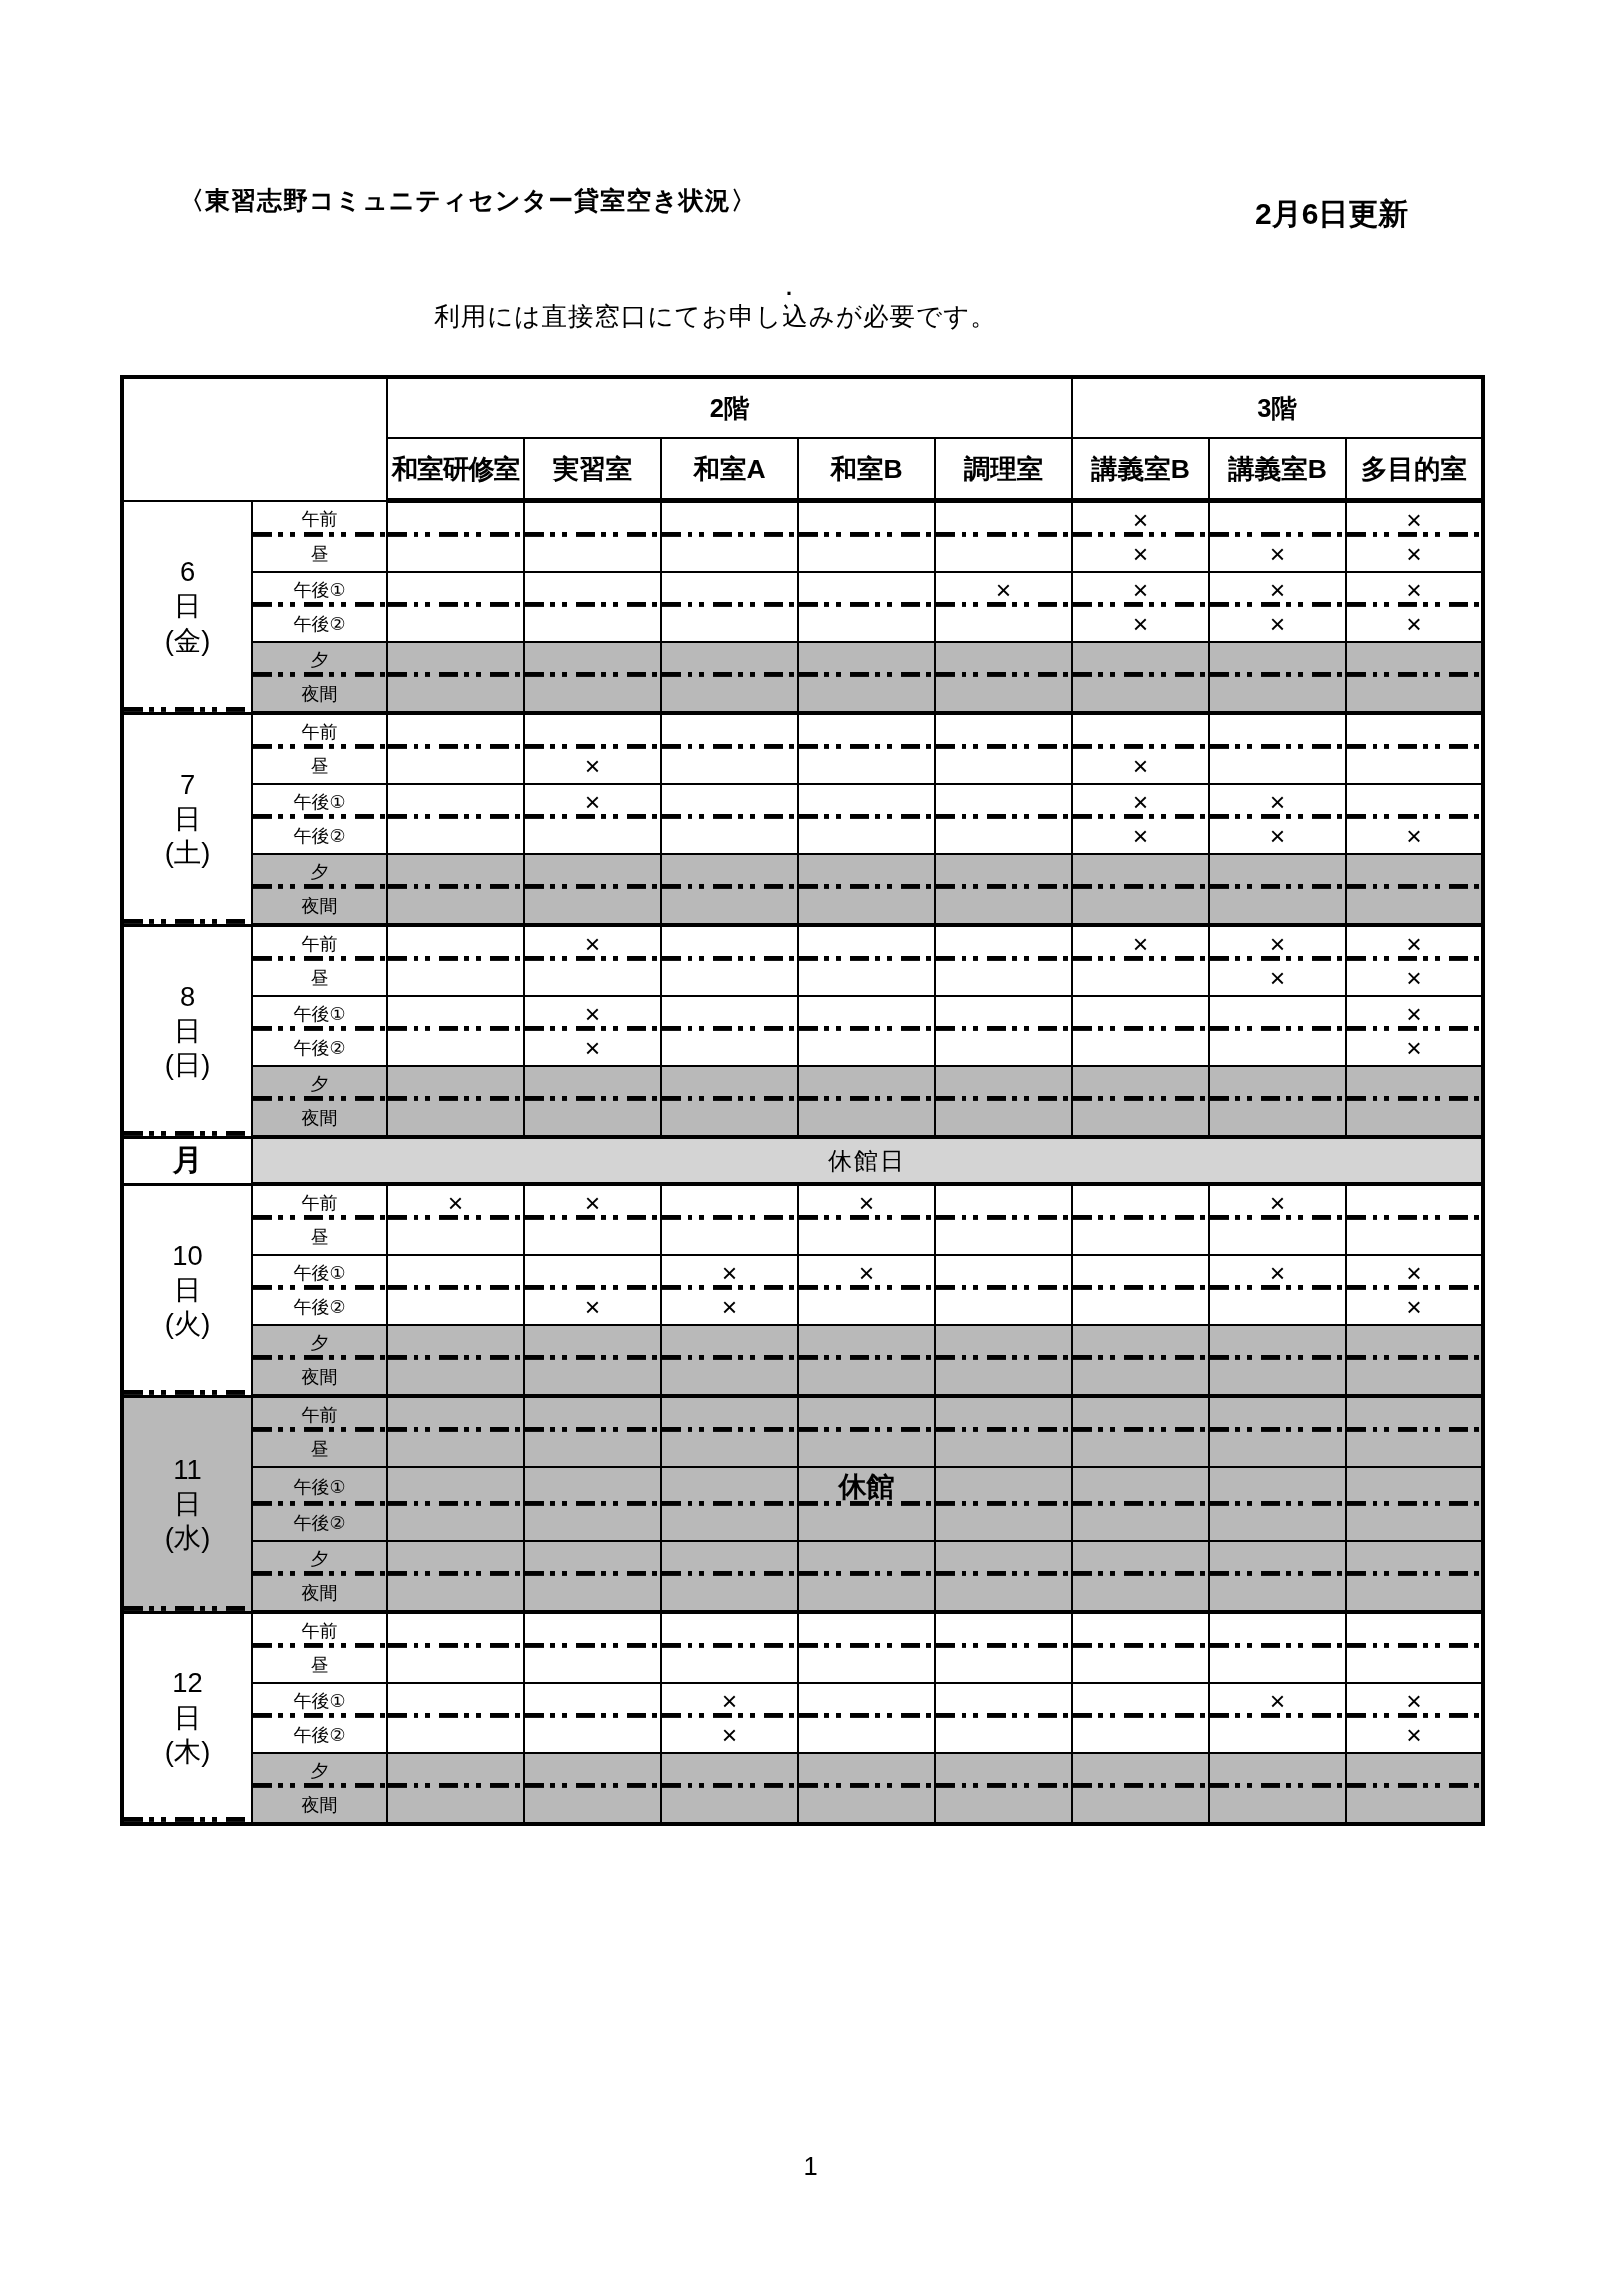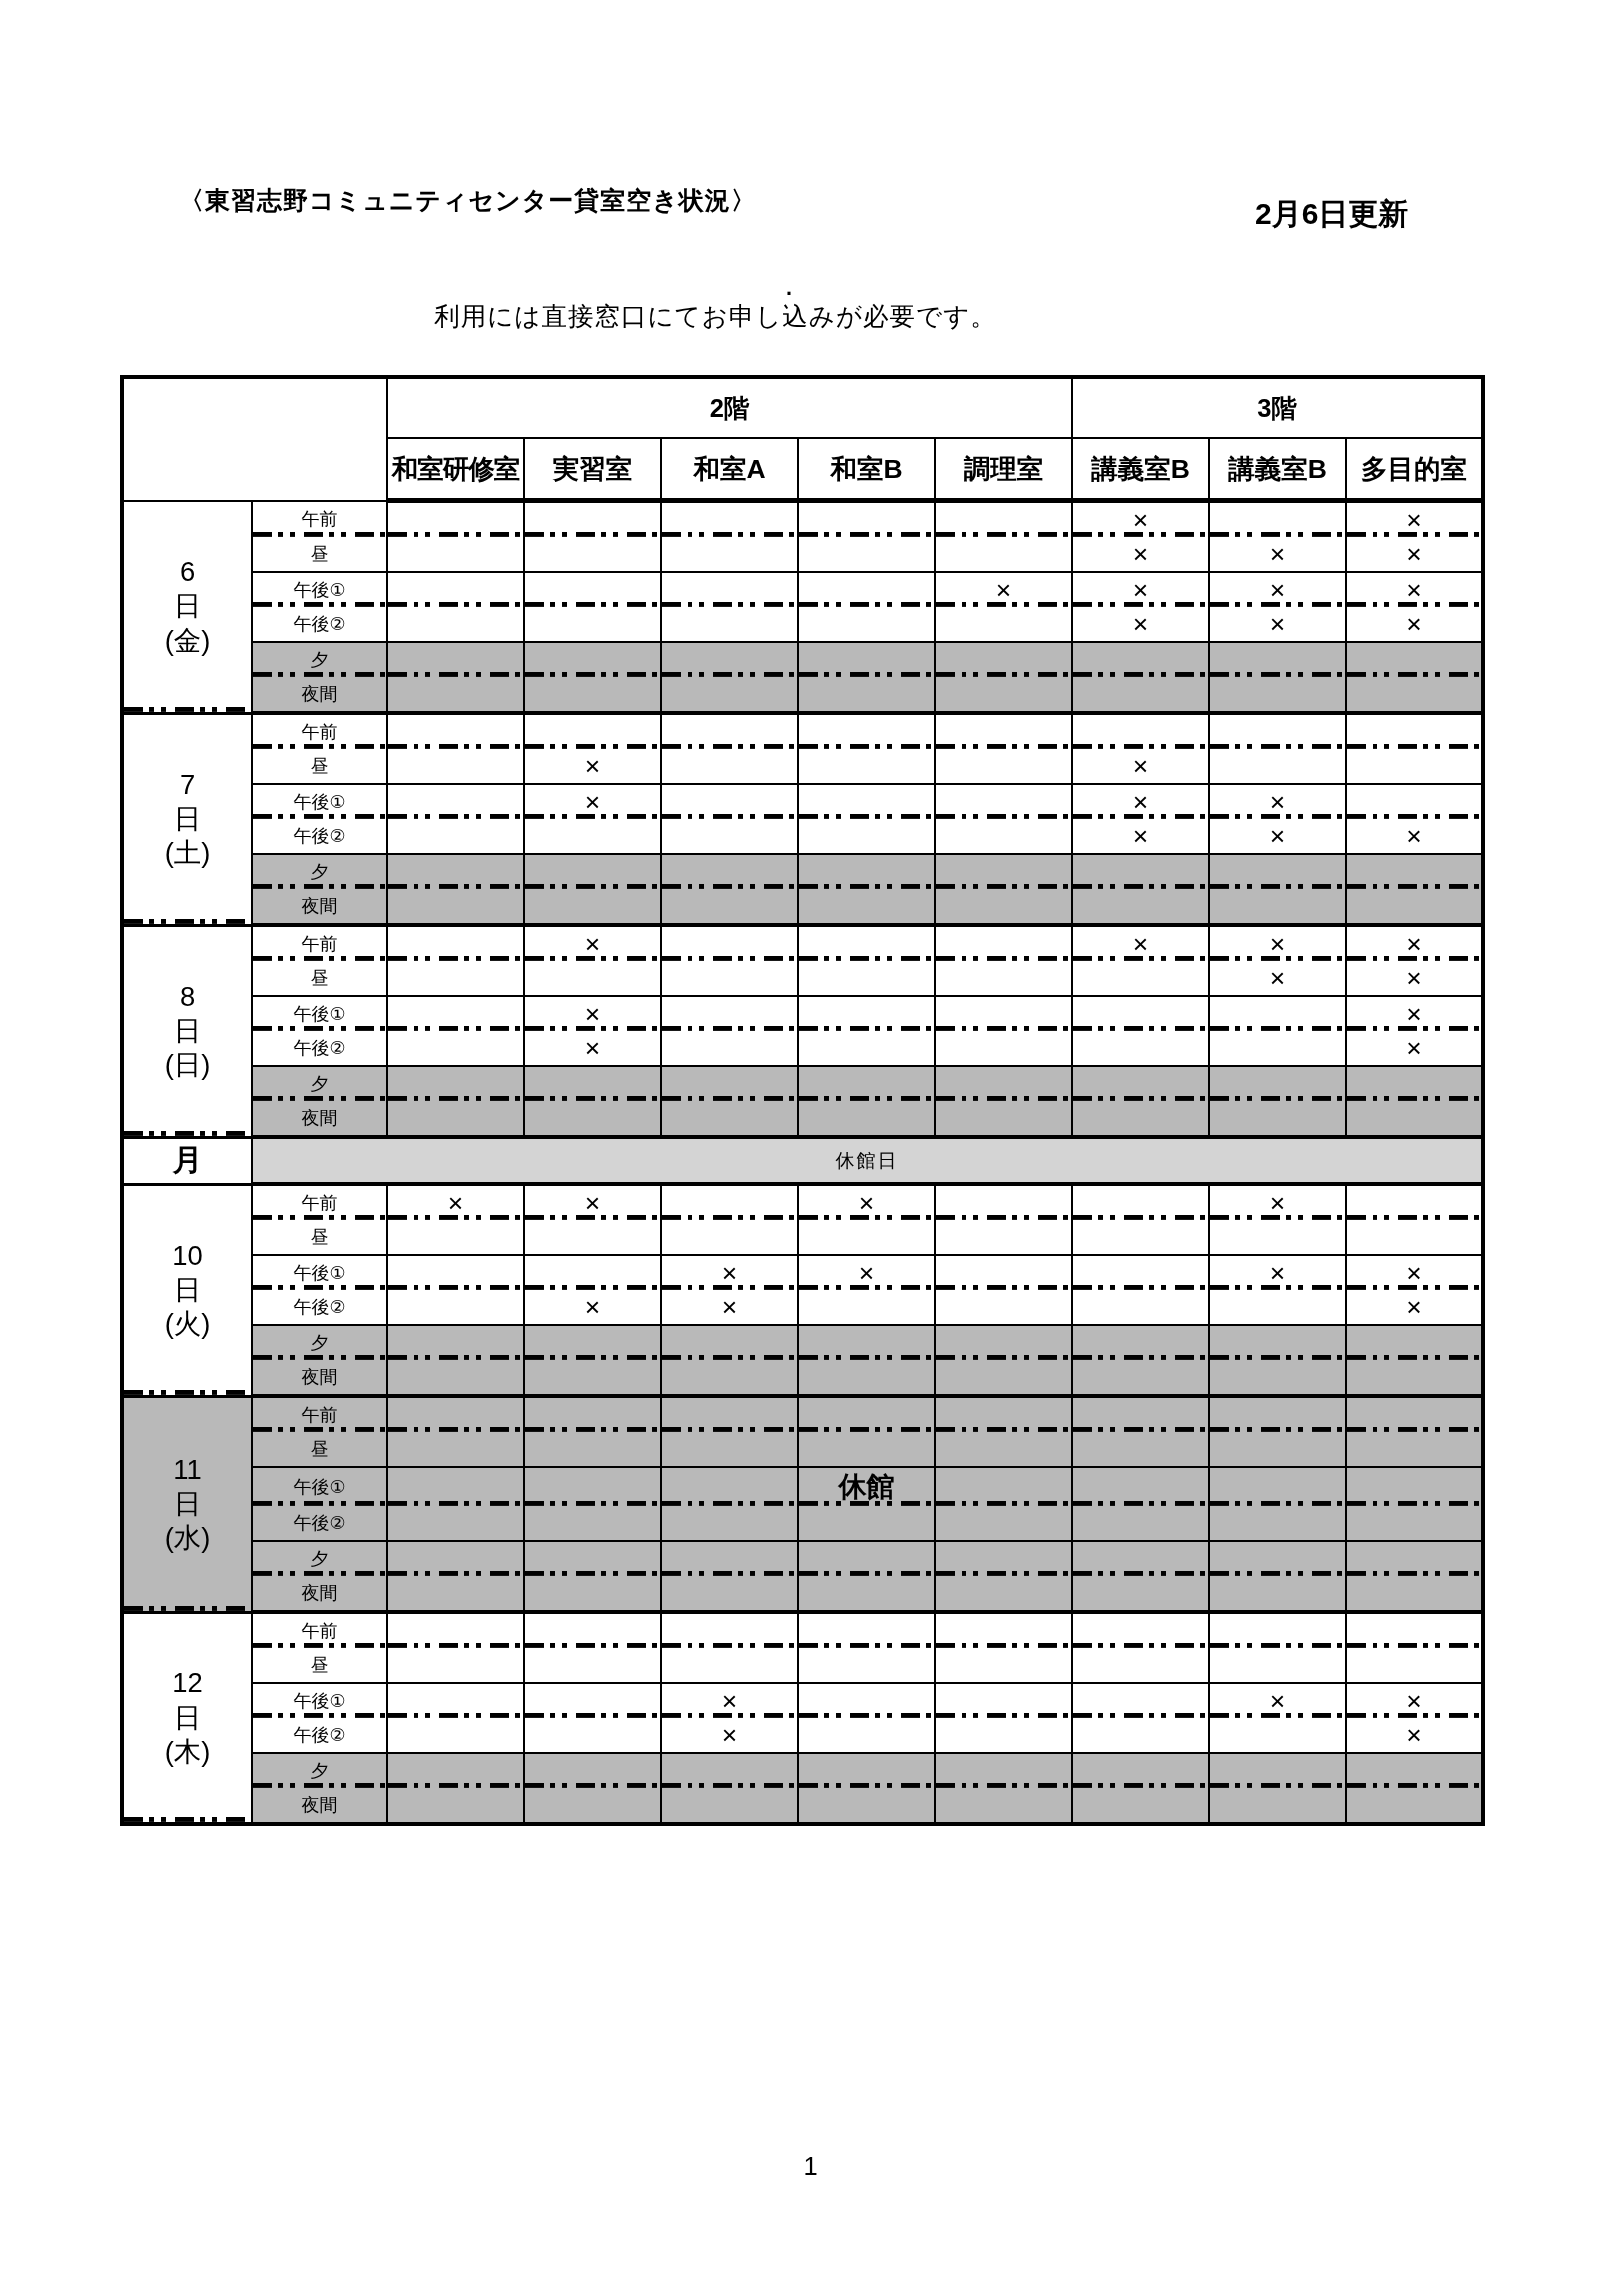--- a/index.html
+++ b/index.html
@@ -72,21 +72,21 @@
     background-position:left bottom;
     background-repeat:no-repeat;
   }
   tr.gray td{background-color:#b9b9b9;}
   tr.gray td.date-cell{background-color:#fff;}
   tr.gray.dashed td{
     background-color:#b9b9b9;
   }
   tr.month-row{height:47px;}
   tr.month-row td.closed-banner{
-    background-color:#d4d4d4;font-size:19px;letter-spacing:2px;
+    background-color:#d4d4d4;font-size:24px;letter-spacing:2px;
     border-bottom:4.9px solid #000;
   }
   .closed-label{font-weight:bold;font-size:28px;}
   
   .page-number{
     position:absolute;left:0;top:2152px;width:1621px;
     text-align:center;font-size:25.5px;
   }
 </style>
 </head>

